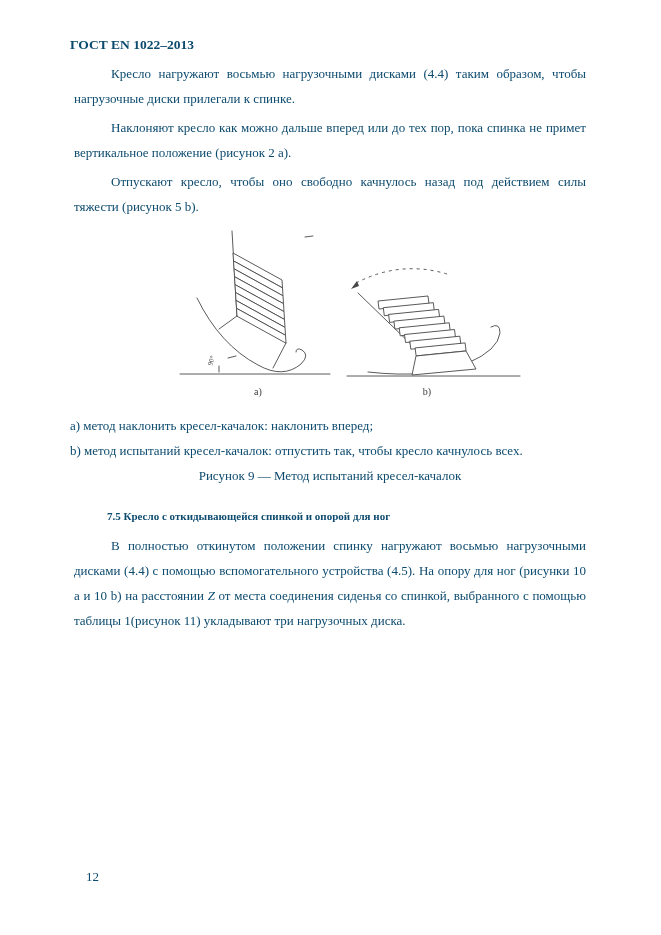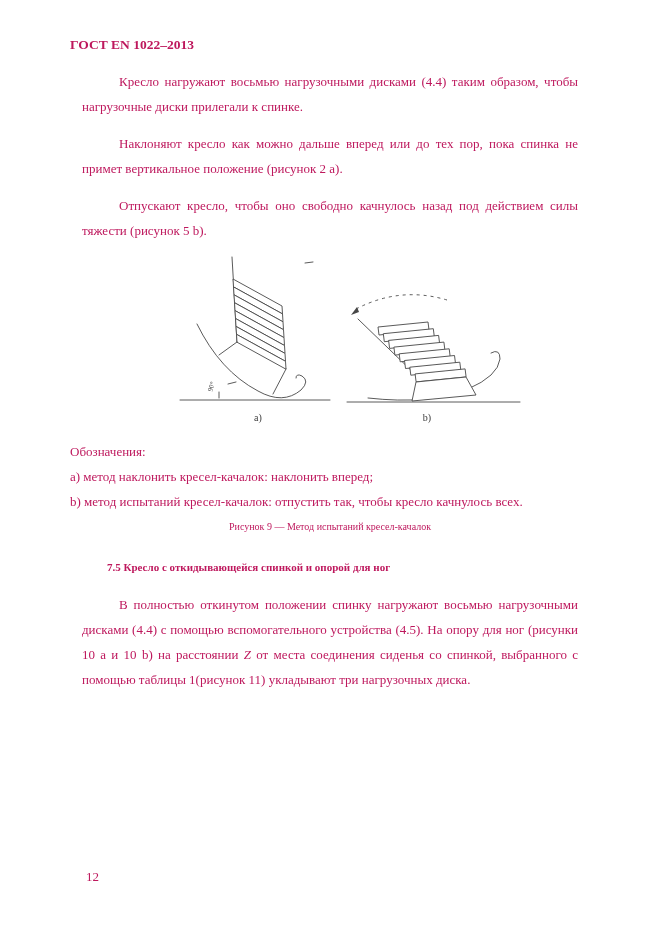--- a/index.html
+++ b/index.html
@@ -1,37 +1,37 @@
 <!DOCTYPE html>
 <html lang="ru"><head>
 <meta charset="utf-8">
 <style>
   html,body{margin:0;padding:0;}
   .page{
     width:661px;height:935px;position:relative;overflow:hidden;
-    background:#ffffff;color:#be185d;
+    background:#ffffff;color:#0c4a6e;
     font-family:"Liberation Serif", serif;
   }
   .content{padding:32px 71px 0 70px;}
   .doc-header{
     font-size:13.5px;font-weight:bold;line-height:25px;margin:0;
   }
   .para{
-    font-size:13px;line-height:25px;margin:12px;
+    font-size:13px;line-height:25px;margin:4px;
     text-align:justify;text-indent:37px;
   }
   .para .var{font-style:italic;}
   .figure-wrap{
     width:380px;height:176px;margin:10px 0 0 82px;
   }
   .figure-wrap svg{display:block;}
   .legend{margin-top:8px;}
   .legend-line{font-size:13px;line-height:25px;margin:0;}
   .fig-caption{
-    font-size:10px;line-height:25px;margin:0;text-align:center;
+    font-size:13px;line-height:25px;margin:0;text-align:center;
   }
   .section-heading{
     font-size:11px;font-weight:bold;line-height:25px;
     margin:16px 0 0 0;text-indent:37px;
   }
   .page-number{
     position:absolute;left:70px;top:864px;font-size:13px;line-height:25px;margin-left:16px;
   }
   .sketch{stroke:#474747;stroke-width:0.9;fill:none;stroke-linecap:round;}
   .sketch-fill{stroke:#474747;stroke-width:0.9;fill:#ffffff;}
@@ -108,21 +108,20 @@
           <polygon class="sketch-fill" points="416,343 466,338 476,356 412,362"></polygon>
 
           <path class="sketch" d="M347,363 L520,363"></path>
 
           <text class="fig-label" text-anchor="middle" x="427" y="382">b)</text>
         </g>
       </svg>
     </div>
 
     <div class="legend">
-      <p class="legend-line">Обозначения:</p>
       <p class="legend-line">а) метод наклонить кресел-качалок: наклонить вперед;</p>
       <p class="legend-line">b) метод испытаний кресел-качалок: отпустить так, чтобы кресло качнулось всех.</p>
     </div>
 
     <p class="fig-caption">Рисунок 9 — Метод испытаний кресел-качалок</p>
 
     <p class="section-heading">7.5 Кресло с откидывающейся спинкой и опорой для ног</p>
 
 
     <p class="para"><span>В полностью откинутом положении спинку нагружают восьмью нагрузочными дисками (4.4) с помощью вспомогательного устройства (4.5). На опору для ног (рисунки 10 а и 10 b) на расстоянии </span><span class="var">Z</span><span> от места соединения сиденья со спинкой, выбранного с помощью таблицы 1(рисунок 11) укладывают три нагрузочных диска.</span></p>

